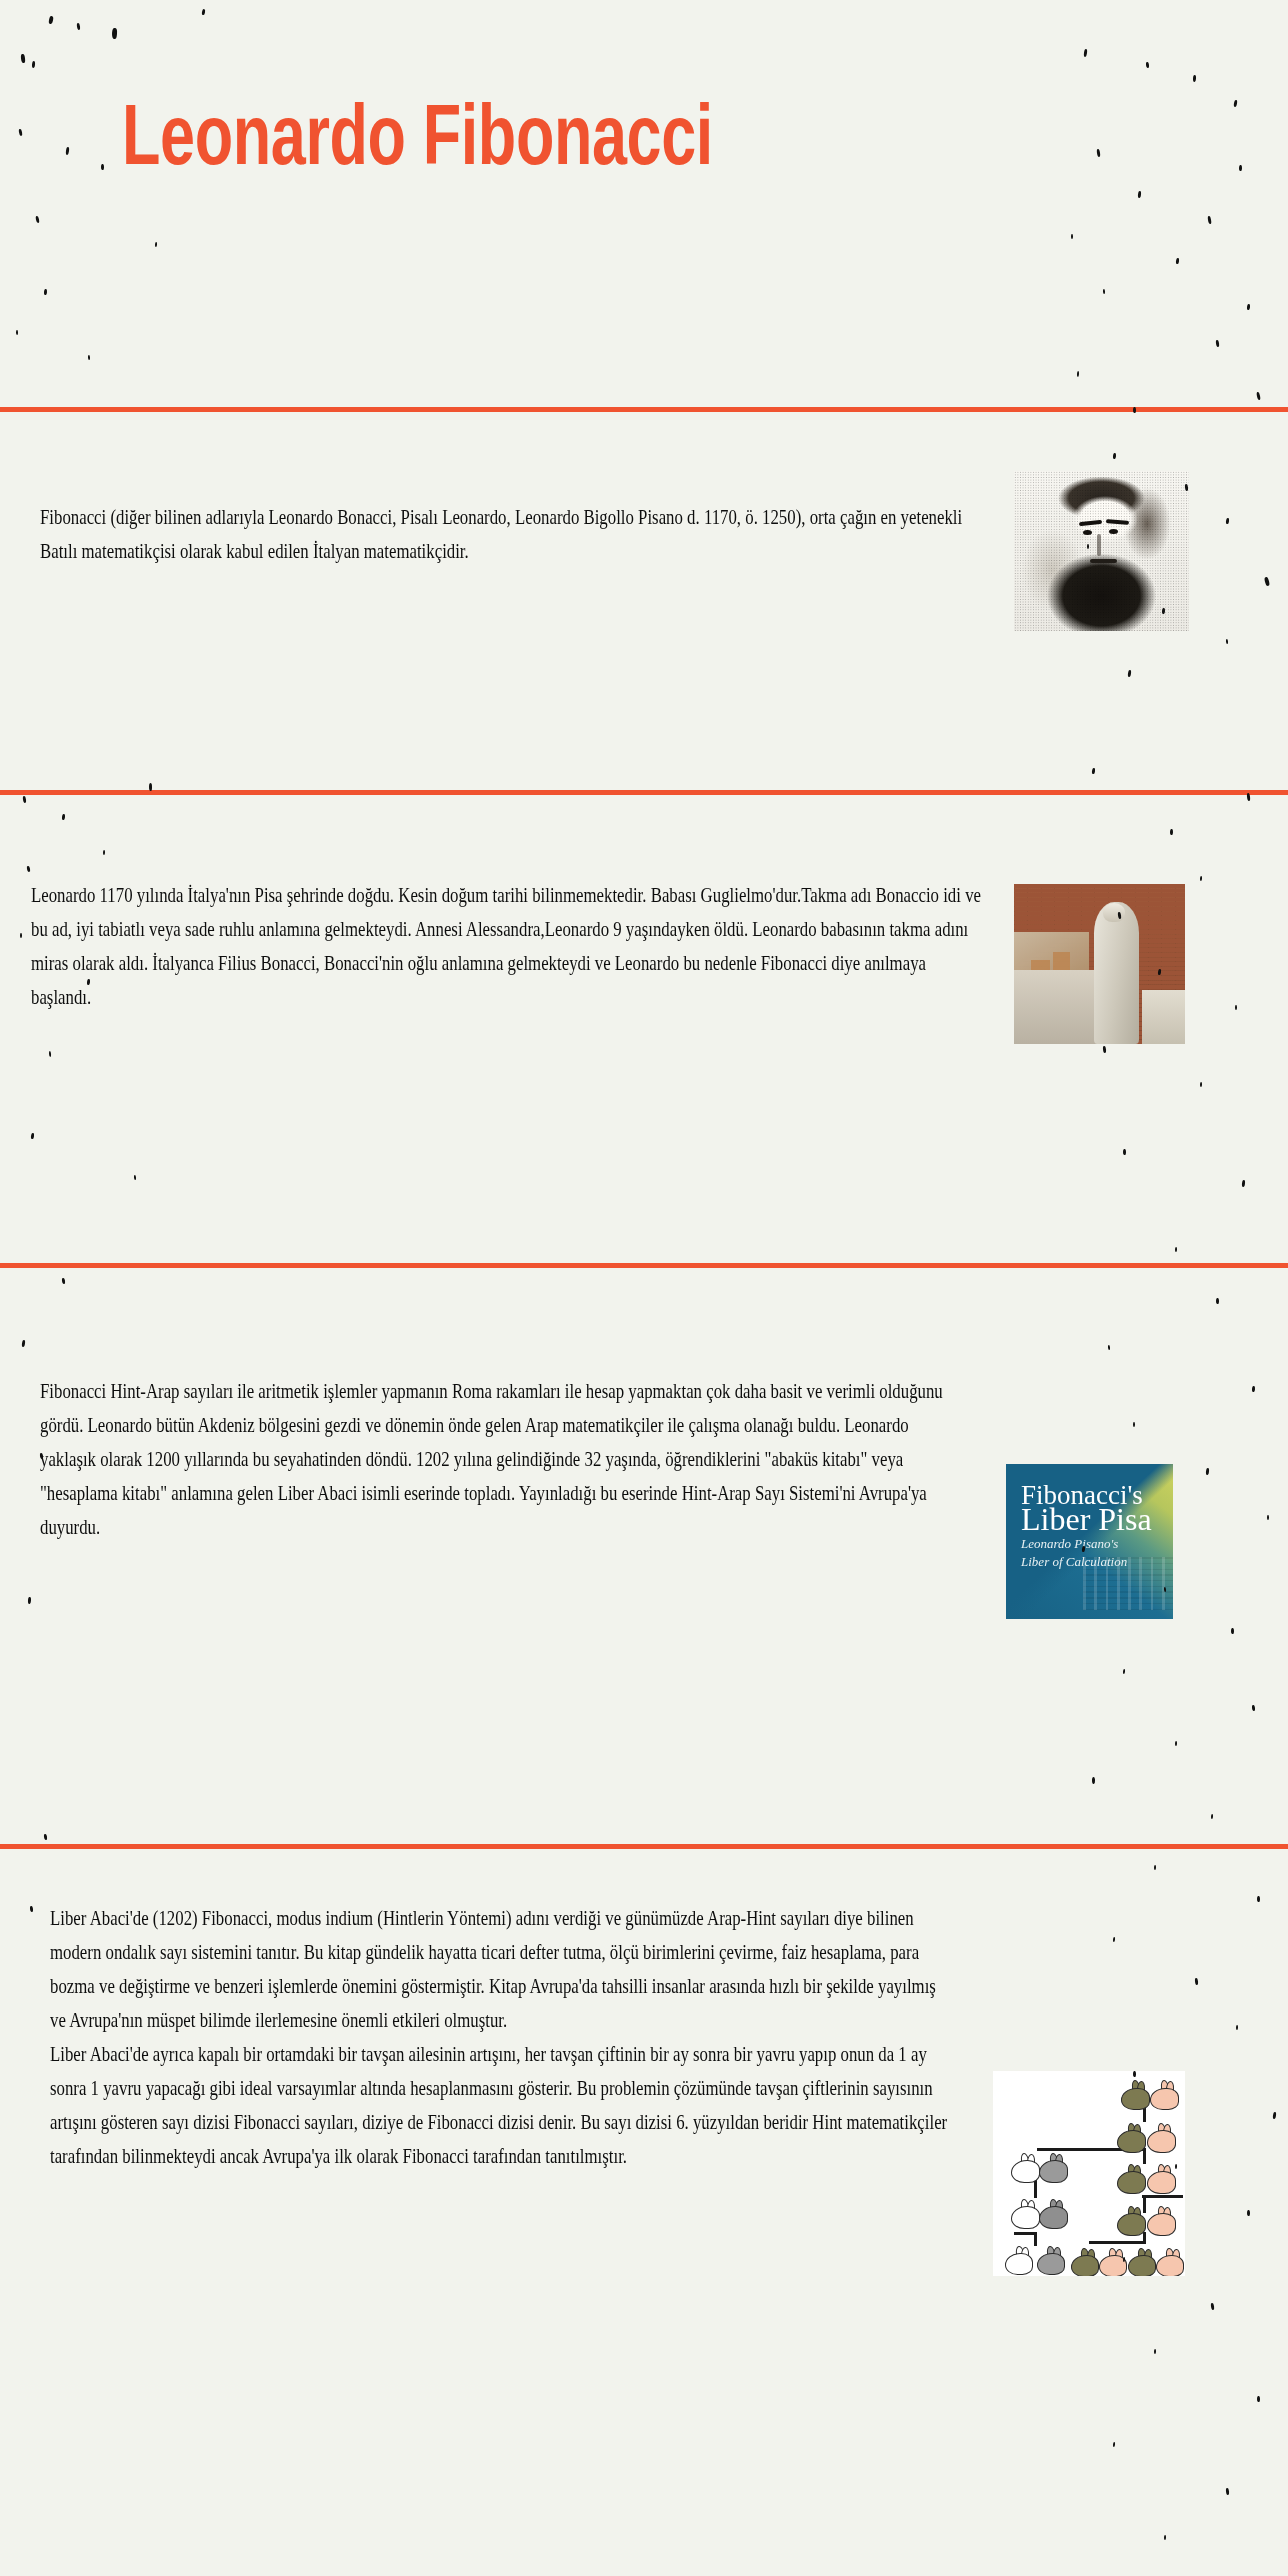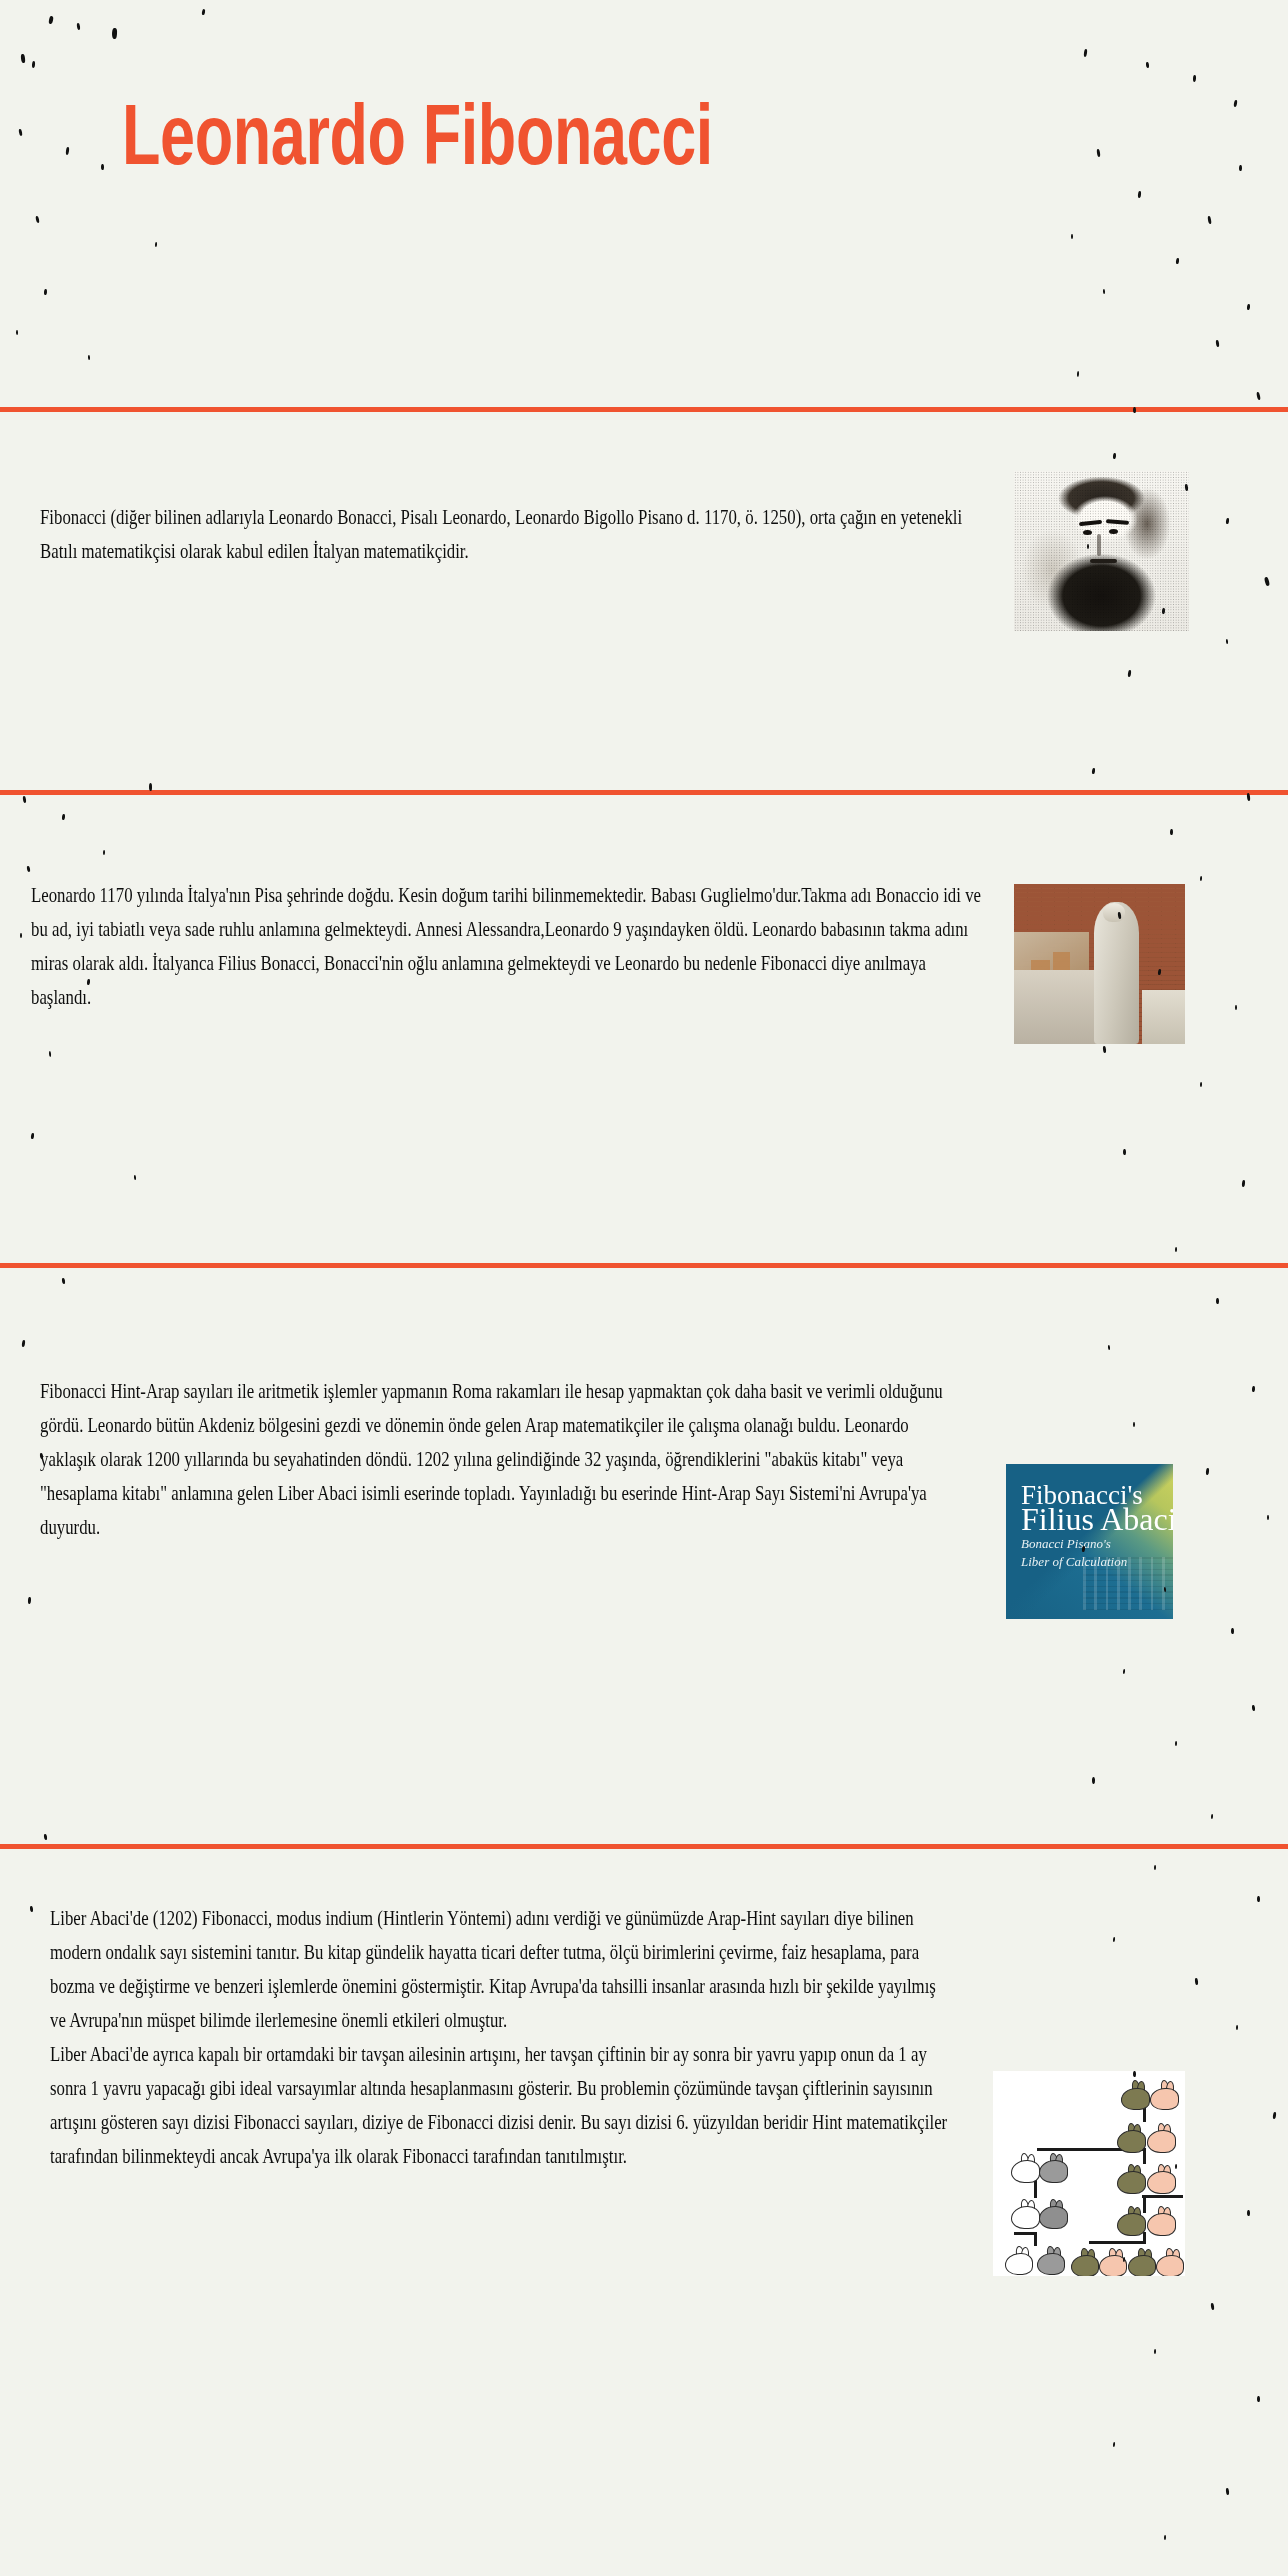--- a/index.html
+++ b/index.html
@@ -193,23 +193,23 @@
   </div>
 
   <div class="section" style="top:1263px;height:581px;">
     <div class="stext" style="left:40px;top:111px;width:1144px;">Fibonacci Hint-Arap sayıları ile aritmetik işlemler yapmanın Roma rakamları ile hesap yapmaktan çok daha basit ve verimli olduğunu gördü. Leonardo bütün Akdeniz bölgesini gezdi ve dönemin önde gelen Arap matematikçiler ile çalışma olanağı buldu. Leonardo yaklaşık olarak 1200 yıllarında bu seyahatinden döndü. 1202 yılına gelindiğinde 32 yaşında, öğrendiklerini "abaküs kitabı" veya "hesaplama kitabı" anlamına gelen Liber Abaci isimli eserinde topladı. Yayınladığı bu eserinde Hint-Arap Sayı Sistemi'ni Avrupa'ya duyurdu.</div>
 
     <div class="sfig fig-book" style="left:1006px;top:201px;width:167px;height:155px;">
       <div class="wedge"></div>
       <div class="topleft"></div>
       <div class="glyphrow"></div>
       <div class="bk-t1">Fibonacci's</div>
-      <div class="bk-t2">Filius Abaci</div>
+      <div class="bk-t2">Liber Pisa</div>
       <div class="bk-s">
-        <div>Bonacci Pisano's</div>
+        <div>Leonardo Pisano's</div>
         <div>Liber of Calculation</div>
       </div>
     </div>
   </div>
 
   <div class="section" style="top:1844px;height:761px;">
     <div class="stext" style="left:50px;top:57px;width:1123px;">Liber Abaci'de (1202) Fibonacci, modus indium (Hintlerin Yöntemi) adını verdiği ve günümüzde Arap-Hint sayıları diye bilinen modern ondalık sayı sistemini tanıtır. Bu kitap gündelik hayatta ticari defter tutma, ölçü birimlerini çevirme, faiz hesaplama, para bozma ve değiştirme ve benzeri işlemlerde önemini göstermiştir. Kitap Avrupa'da tahsilli insanlar arasında hızlı bir şekilde yayılmış ve Avrupa'nın müspet bilimde ilerlemesine önemli etkileri olmuştur.
 Liber Abaci'de ayrıca kapalı bir ortamdaki bir tavşan ailesinin artışını, her tavşan çiftinin bir ay sonra bir yavru yapıp onun da 1 ay sonra 1 yavru yapacağı gibi ideal varsayımlar altında hesaplanmasını gösterir. Bu problemin çözümünde tavşan çiftlerinin sayısının artışını gösteren sayı dizisi Fibonacci sayıları, diziye de Fibonacci dizisi denir. Bu sayı dizisi 6. yüzyıldan beridir Hint matematikçiler tarafından bilinmekteydi ancak Avrupa'ya ilk olarak Fibonacci tarafından tanıtılmıştır.</div>
 
     <div class="sfig fig-rabbits" style="left:993px;top:227px;width:192px;height:205px;">

